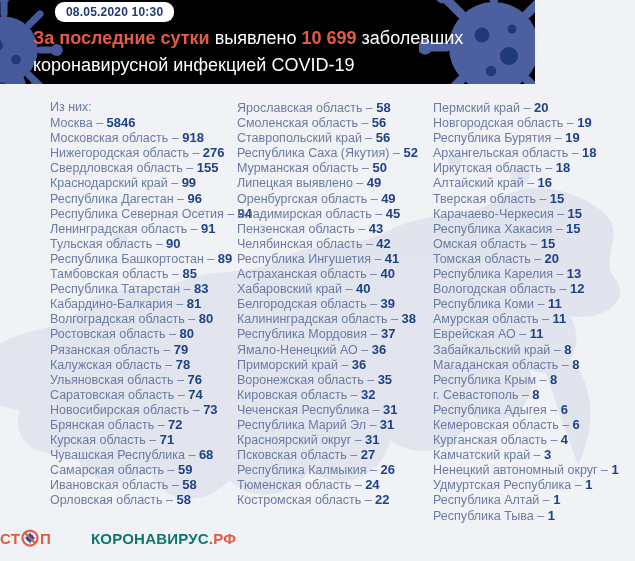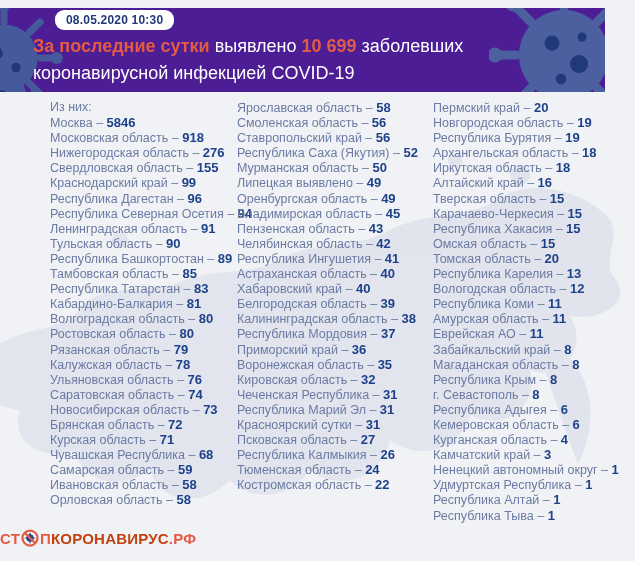--- a/index.html
+++ b/index.html
@@ -1,20 +1,20 @@
 <!DOCTYPE html>
 <html><head>
 <meta charset="utf-8">
 <style>
   html,body{margin:0;padding:0;}
   body{font-family:"Liberation Sans", sans-serif;}
   .poster{position:relative;width:635px;height:561px;background:#f1f2f5;overflow:hidden;}
 
   
-  .header{position:absolute;top:8px;left:0;width:605px;height:84px;background:#4c1d95;overflow:hidden;}
+  .header{position:absolute;top:0;left:0;width:535px;height:84px;background:#000000;overflow:hidden;}
   .virus{position:absolute;pointer-events:none;}
   .virus-right{right:-34px;top:-28px;width:150px;height:150px;}
   .virus-left{left:-56px;top:-10px;width:120px;height:120px;}
   .virus-left2{left:-30px;top:52px;width:70px;height:70px;}
   .date-badge{position:absolute;left:55px;top:2px;background:#ffffff;border-radius:9px;
     padding:3px 11px;font-size:12px;font-weight:bold;color:#20397b;letter-spacing:.2px;}
   .headline{position:absolute;left:33px;top:25px;font-size:18px;line-height:27px;color:#ffffff;white-space:nowrap;}
   .hl-accent{color:#e45b44;font-weight:bold;}
   .hl-white{color:#ffffff;}
 
@@ -27,21 +27,21 @@
   .col-2{left:237px;}
   .col-3{left:433px;}
   .row{height:15.1px;font-size:12.5px;line-height:15.1px;color:#6b7ba3;white-space:nowrap;}
   .row .num{font-weight:bold;color:#1d4289;font-size:13px;}
   .intro{height:15.1px;font-size:12.5px;line-height:15.1px;color:#6b7ba3;}
 
   
   .logo{position:absolute;left:0;right:0;top:527px;height:22px;display:flex;
     align-items:center;font-weight:bold;font-size:15px;letter-spacing:.2px;}
   .logo .red{color:#e45b44;}
-  .logo .blue{color:#c2410c;}
+  .logo .blue{color:#0f766e;margin-left:40px;}
   .logo svg{margin:0 1px;display:block;}
 </style>
 </head>
 <body>
 
 <div class="poster">
 
   <svg class="map-svg" width="635" height="420" viewBox="0 0 635 420">
     <g fill="#dcdfeb" opacity="0.75">
       <path d="M -30 250 C 10 200, 55 218, 80 190 C 100 160, 148 176, 185 160
@@ -176,26 +176,27 @@
       <div class="row"><span>Оренбургская область – </span><span class="num">49</span></div>
       <div class="row"><span>Владимирская область – </span><span class="num">45</span></div>
       <div class="row"><span>Пензенская область – </span><span class="num">43</span></div>
       <div class="row"><span>Челябинская область – </span><span class="num">42</span></div>
       <div class="row"><span>Республика Ингушетия – </span><span class="num">41</span></div>
       <div class="row"><span>Астраханская область – </span><span class="num">40</span></div>
       <div class="row"><span>Хабаровский край – </span><span class="num">40</span></div>
       <div class="row"><span>Белгородская область – </span><span class="num">39</span></div>
       <div class="row"><span>Калининградская область – </span><span class="num">38</span></div>
       <div class="row"><span>Республика Мордовия – </span><span class="num">37</span></div>
+      <div class="row"><span>Ямало-Ненецкий АО – </span><span class="num">36</span></div>
       <div class="row"><span>Приморский край – </span><span class="num">36</span></div>
       <div class="row"><span>Воронежская область – </span><span class="num">35</span></div>
       <div class="row"><span>Кировская область – </span><span class="num">32</span></div>
       <div class="row"><span>Чеченская Республика – </span><span class="num">31</span></div>
       <div class="row"><span>Республика Марий Эл – </span><span class="num">31</span></div>
-      <div class="row"><span>Красноярский сутки – </span><span class="num">31</span></div>
+      <div class="row"><span>Красноярский округ – </span><span class="num">31</span></div>
       <div class="row"><span>Псковская область – </span><span class="num">27</span></div>
       <div class="row"><span>Республика Калмыкия – </span><span class="num">26</span></div>
       <div class="row"><span>Тюменская область – </span><span class="num">24</span></div>
       <div class="row"><span>Костромская область – </span><span class="num">22</span></div>
     </div>
   <div class="col col-3">
       <div class="row"><span>Пермский край – </span><span class="num">20</span></div>
       <div class="row"><span>Новгородская область – </span><span class="num">19</span></div>
       <div class="row"><span>Республика Бурятия – </span><span class="num">19</span></div>
       <div class="row"><span>Архангельская область – </span><span class="num">18</span></div>

